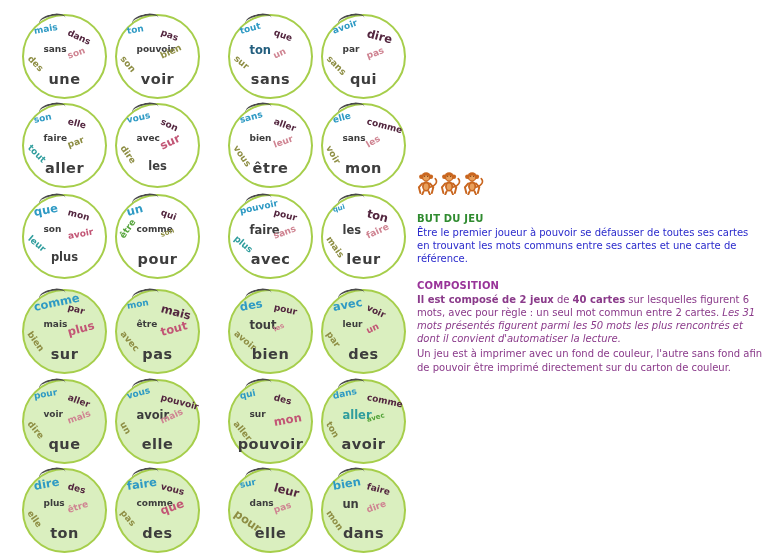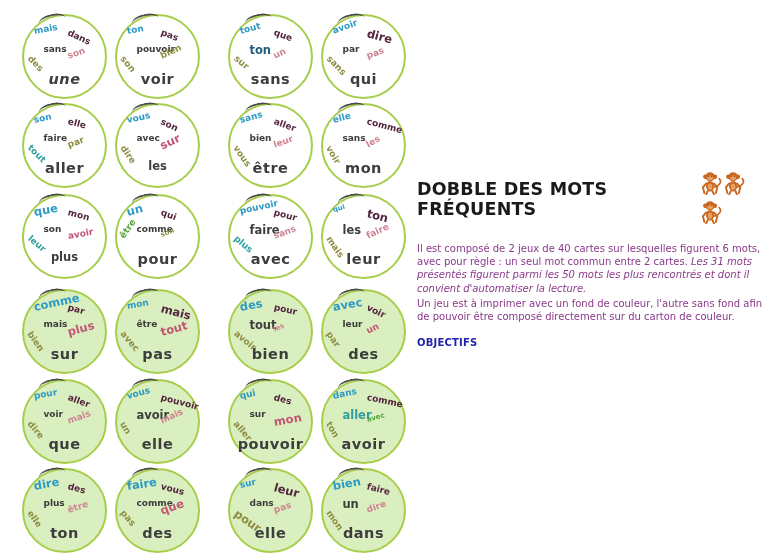--- a/index.html
+++ b/index.html
@@ -27,36 +27,36 @@
   .slot5{left:50%;top:69%;transform-origin:center;}
 
   
   #panel{position:absolute;left:417px;top:170px;width:346px;}
   #title-row{display:flex;align-items:center;gap:2px;}
   #page-title{font-size:17.5px;font-weight:bold;color:#1a1a1a;letter-spacing:.2px;}
   .monkey{width:23px;height:25px;flex:0 0 auto;}
   .section{margin-top:14px;}
   .sec-head{font-size:10px;font-weight:bold;letter-spacing:.2px;}
   .sec-body{font-size:10px;line-height:1.32;margin-top:2px;}
-  .bold{font-weight:normal;}
+  .bold{font-weight:bold;}
   .italic{font-style:italic;}
 </style>
 </head>
 <body>
 
 <div id="page">
 
   <div id="cards">
       <div class="card" style="left: 22px; top: 14px; background: rgb(255, 255, 255); border-color: rgb(166, 206, 75);">
         <span class="w slot0 s2" style="color: rgb(46, 154, 196); transform: rotate(-10deg);">mais</span>
         <span class="w slot1 s2" style="color: rgb(83, 38, 63); transform: rotate(25deg);">dans</span>
         <span class="w slot2 s2" style="color: rgb(61, 61, 61); transform: rotate(0deg);">sans</span>
         <span class="w slot3 s2" style="color: rgb(142, 142, 68); transform: rotate(45deg);">des</span>
         <span class="w slot4 s2" style="color: rgb(207, 132, 146); transform: rotate(-20deg);">son</span>
-        <span class="w slot5 s4" style="color: rgb(61, 61, 61); transform: translateX(-50%) rotate(0deg); font-style: italic;">une</span>
+        <span class="w slot5 s4" style="color: rgb(61, 61, 61); transform: translateX(-50%) rotate(0deg);">une</span>
       </div>
       <div class="card" style="left: 115px; top: 14px; background: rgb(255, 255, 255); border-color: rgb(166, 206, 75);">
         <span class="w slot0 s2" style="color: rgb(46, 154, 196); transform: rotate(-10deg);">ton</span>
         <span class="w slot1 s2" style="color: rgb(83, 38, 63); transform: rotate(20deg);">pas</span>
         <span class="w slot2 s2" style="color: rgb(61, 61, 61); transform: rotate(0deg);">pouvoir</span>
         <span class="w slot3 s2" style="color: rgb(142, 142, 68); transform: rotate(50deg);">son</span>
         <span class="w slot4 s2" style="color: rgb(142, 142, 68); transform: rotate(-25deg);">bien</span>
         <span class="w slot5 s4" style="color: rgb(61, 61, 61); transform: translateX(-50%) rotate(0deg);">voir</span>
       </div>
       <div class="card" style="left: 228px; top: 14px; background: rgb(255, 255, 255); border-color: rgb(166, 206, 75);">
@@ -232,21 +232,20 @@
         <span class="w slot1 s2" style="color: rgb(83, 38, 63); transform: rotate(15deg);">faire</span>
         <span class="w slot2 s3" style="color: rgb(61, 61, 61); transform: rotate(0deg);">un</span>
         <span class="w slot3 s2" style="color: rgb(142, 142, 68); transform: rotate(55deg);">mon</span>
         <span class="w slot4 s2" style="color: rgb(207, 132, 146); transform: rotate(-20deg);">dire</span>
         <span class="w slot5 s4" style="color: rgb(61, 61, 61); transform: translateX(-50%) rotate(0deg);">dans</span>
       </div>
     </div>
 
   <div id="panel">
     <div id="title-row">
-      <span id="page-title">DOBBLE DES MOTS FRÉQUENTS</span>
       <span id="monkeys"><svg viewBox="0 0 24 26" class="monkey">
             <circle cx="4.5" cy="7" r="2.3" fill="#c9661f"></circle>
             <circle cx="14.5" cy="7" r="2.3" fill="#c9661f"></circle>
             <circle cx="9.5" cy="7" r="4.8" fill="#c9661f"></circle>
             <ellipse cx="9.5" cy="8.2" rx="3" ry="2.6" fill="#e8a05c"></ellipse>
             <circle cx="8" cy="6.5" r=".6" fill="#5a2d0c"></circle>
             <circle cx="11" cy="6.5" r=".6" fill="#5a2d0c"></circle>
             <ellipse cx="9.5" cy="17" rx="4.2" ry="5.5" fill="#c9661f"></ellipse>
             <ellipse cx="9.5" cy="17.5" rx="2.4" ry="3.4" fill="#e8a05c"></ellipse>
             <path d="M5.5 14 L2 18 L3.5 24" stroke="#c9661f" stroke-width="2" fill="none" stroke-linecap="round"></path>
@@ -275,26 +274,30 @@
             <circle cx="11" cy="6.5" r=".6" fill="#5a2d0c"></circle>
             <ellipse cx="9.5" cy="17" rx="4.2" ry="5.5" fill="#c9661f"></ellipse>
             <ellipse cx="9.5" cy="17.5" rx="2.4" ry="3.4" fill="#e8a05c"></ellipse>
             <path d="M5.5 14 L2 18 L3.5 24" stroke="#c9661f" stroke-width="2" fill="none" stroke-linecap="round"></path>
             <path d="M13.5 14 L17 18 L15.5 24" stroke="#c9661f" stroke-width="2" fill="none" stroke-linecap="round"></path>
             <path d="M13.5 18 C20 16 22 12 19 9" stroke="#c9661f" stroke-width="1.6" fill="none" stroke-linecap="round"></path>
             <path d="M7 22 L5.5 25.5 M12 22 L13.5 25.5" stroke="#c9661f" stroke-width="2" stroke-linecap="round"></path>
           </svg></span>
     </div>
 
-
     <div class="section">
+      <div class="sec-head" style="color: rgb(47, 139, 47);">BUT DU JEU</div>
+      <div class="sec-body" style="color: rgb(42, 42, 204);">Être le premier joueur à pouvoir se défausser de toutes ses cartes en trouvant les mots communs entre ses cartes et une carte de référence.</div>
+    </div>
+
+    <div class="section">
+      <div class="sec-head" style="color: rgb(153, 51, 153);">COMPOSITION</div>
       <div class="sec-body" style="color: rgb(138, 58, 138);">
         <span class="bold">Il est composé de 2 jeux</span><span> de </span><span class="bold">40 cartes</span><span> sur lesquelles figurent 6 mots, avec pour règle : un seul mot commun entre 2 cartes. </span><span class="italic">Les 31 mots présentés figurent parmi les 50 mots les plus rencontrés et dont il convient d'automatiser la lecture.</span>
       </div>
-      <div class="sec-body" style="color: rgb(138, 58, 138);">Un jeu est à imprimer avec un fond de couleur, l'autre sans fond afin de pouvoir être composé directement sur du carton de couleur.</div>
+      <div class="sec-body" style="color: rgb(138, 58, 138);">Un jeu est à imprimer avec un fond de couleur, l'autre sans fond afin de pouvoir être imprimé directement sur du carton de couleur.</div>
     </div>
 
     <div class="section">
-      <div class="sec-head" style="color: rgb(34, 34, 170);">OBJECTIFS</div>
     </div>
   </div>
 
 </div>
 
 </body></html>

